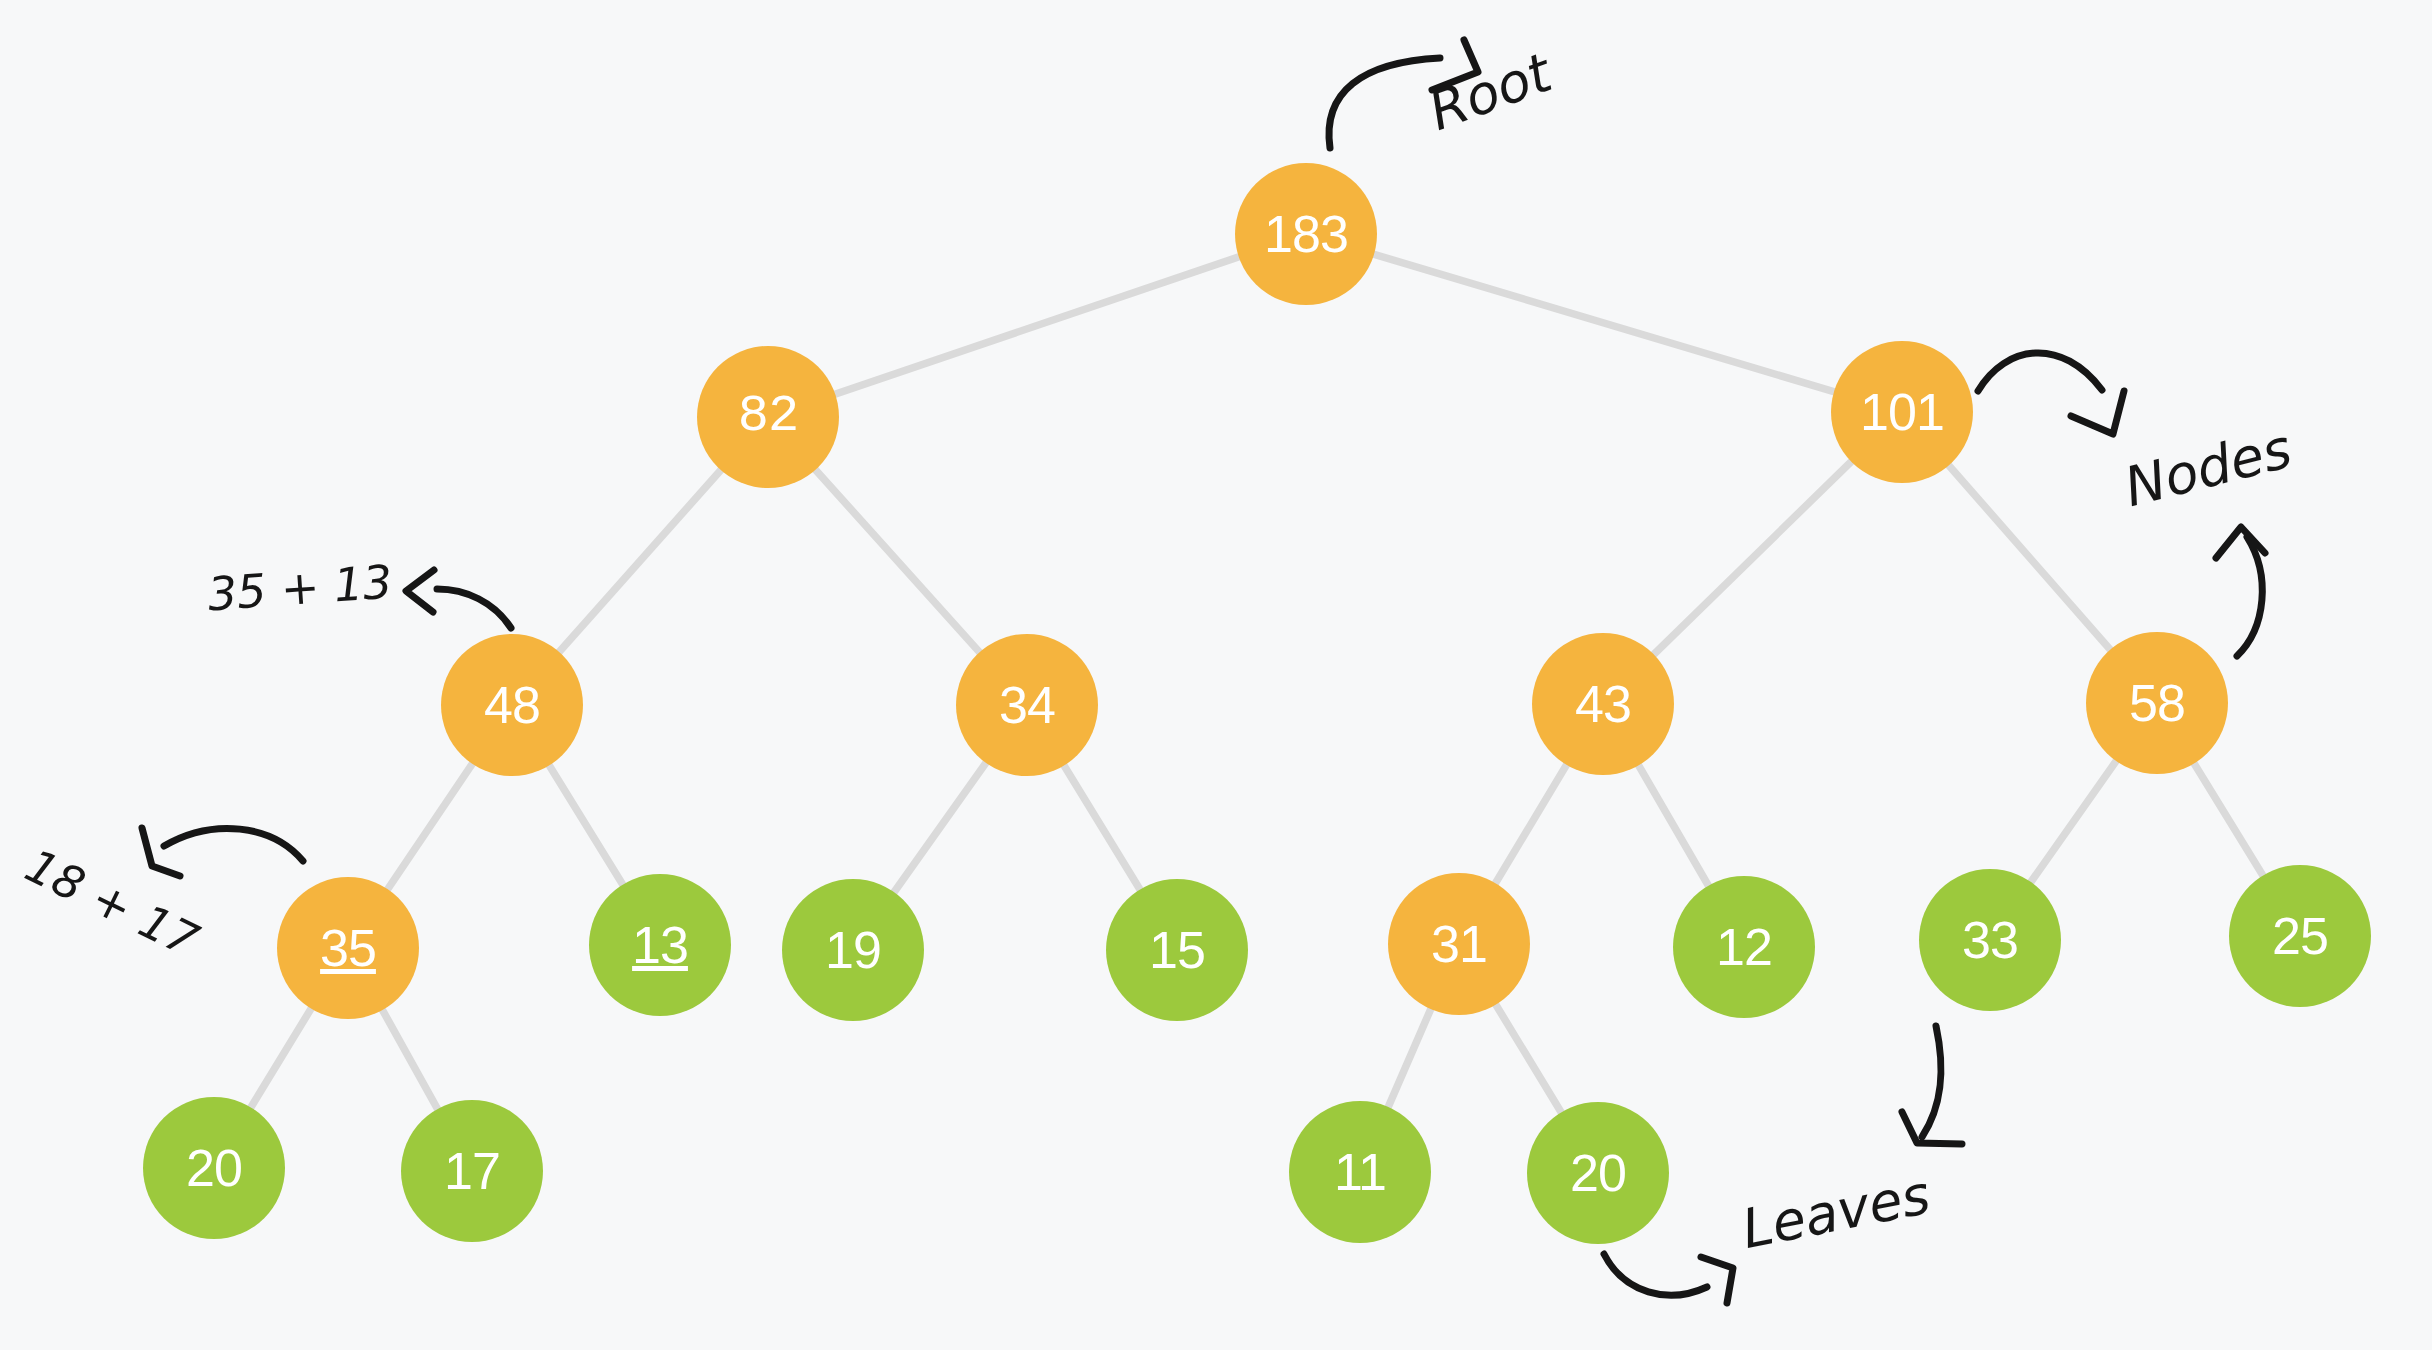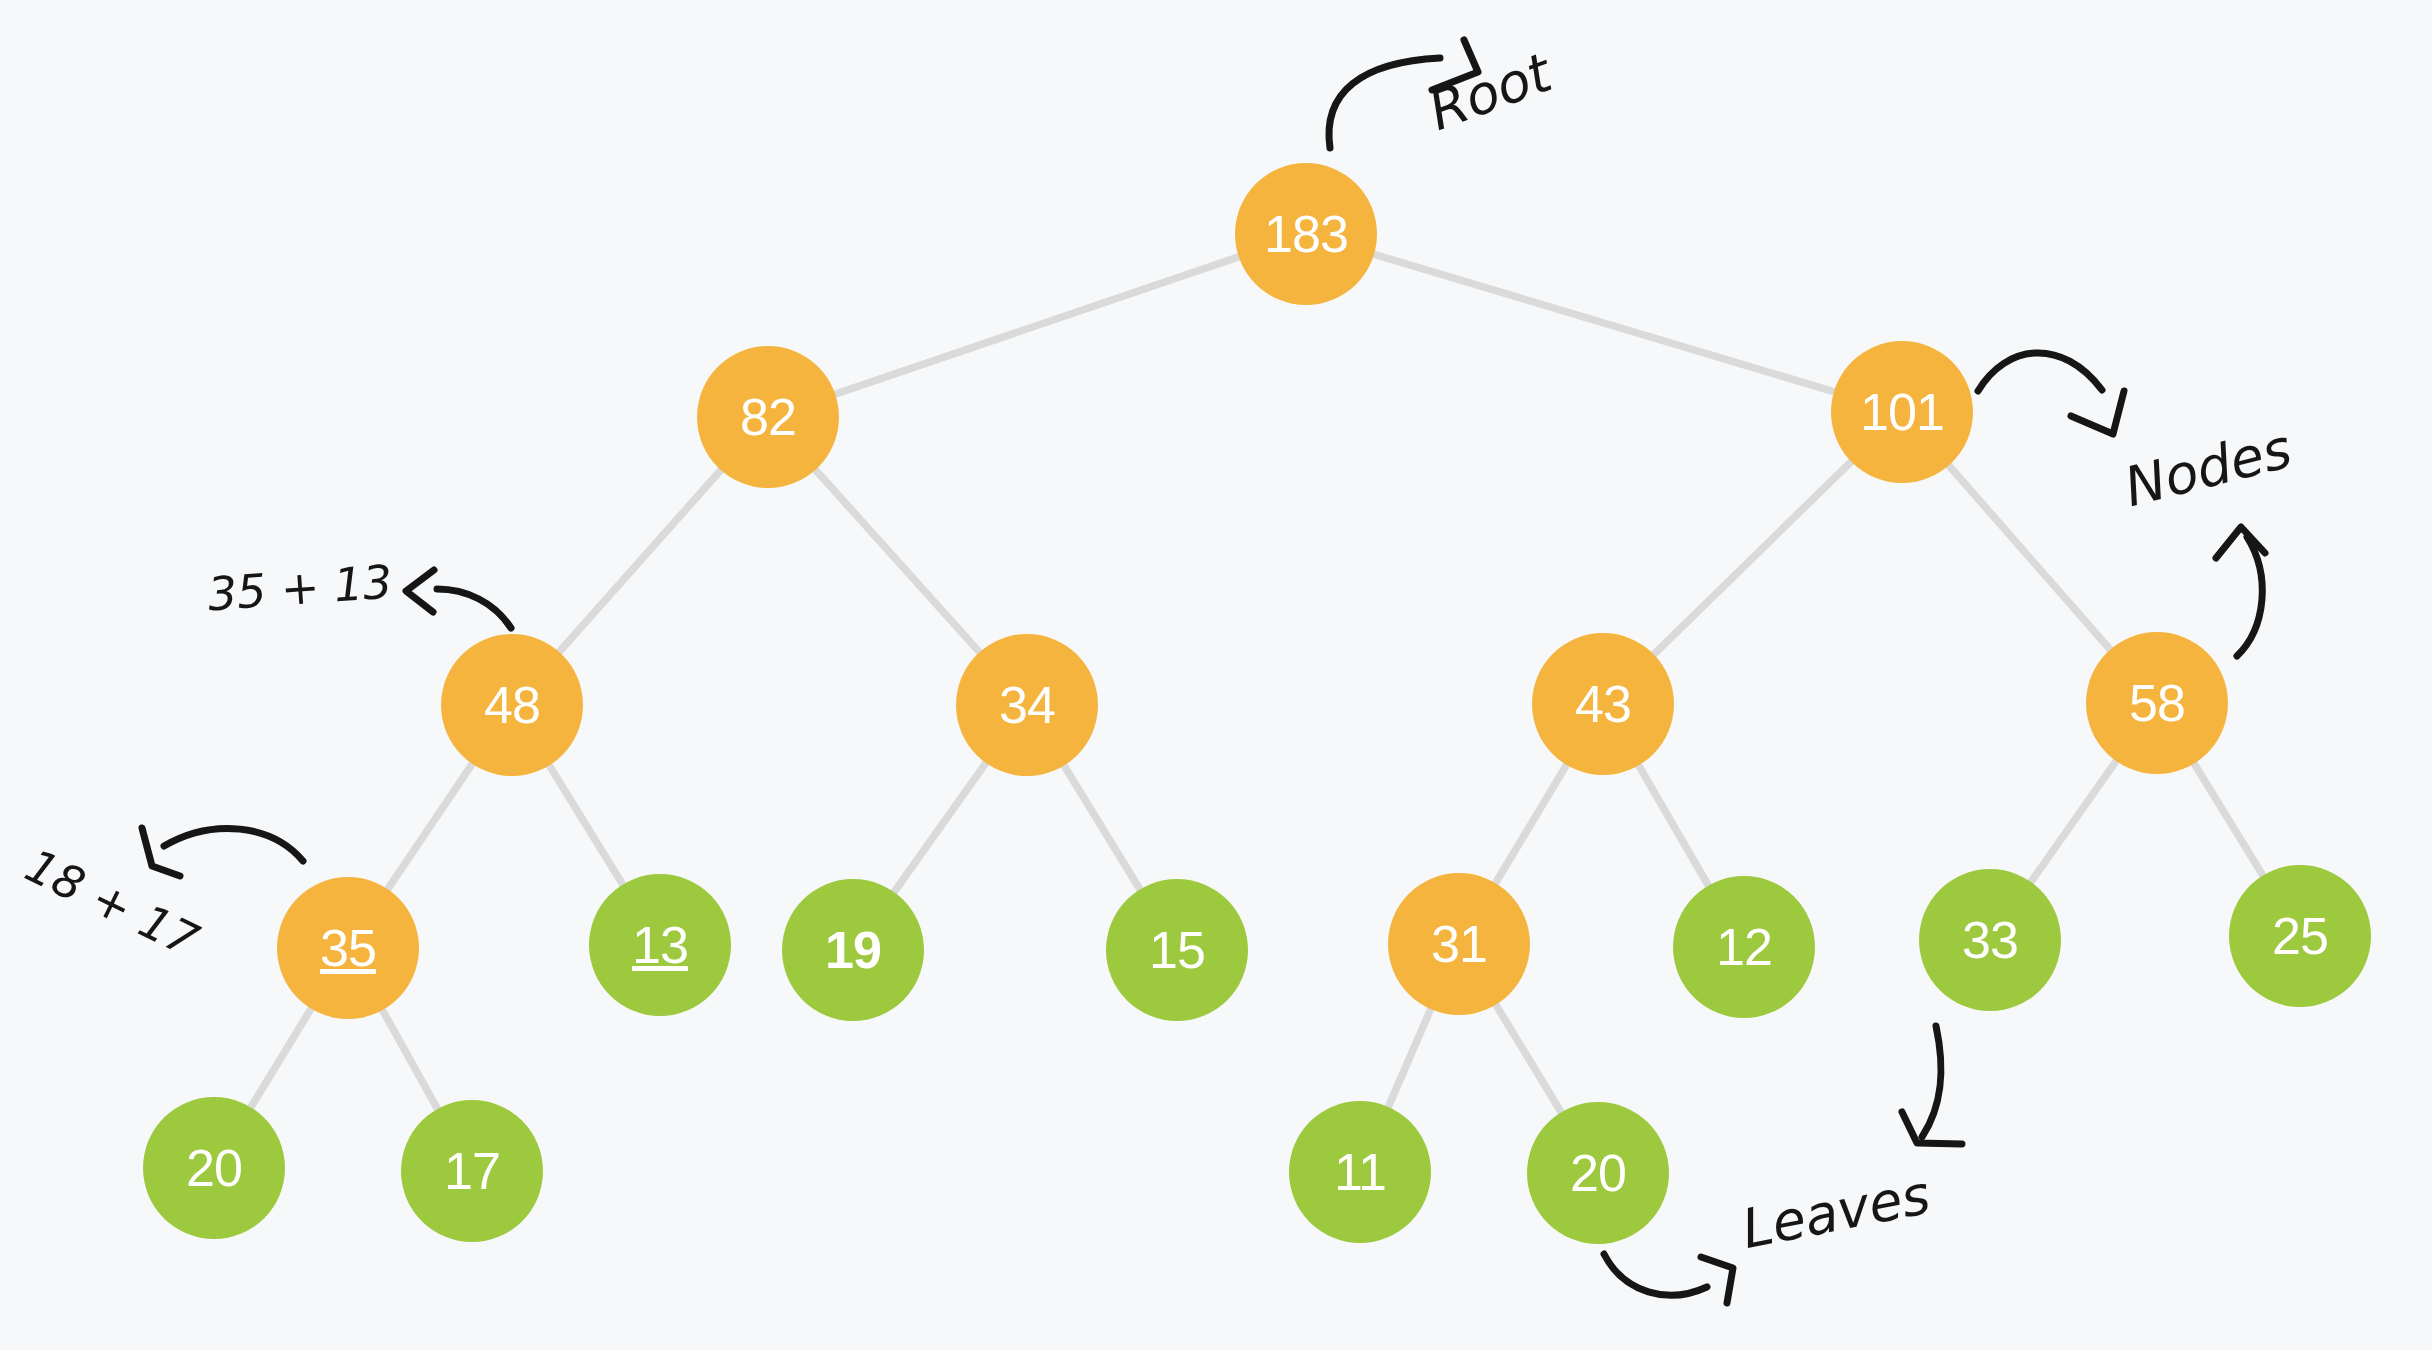--- a/index.html
+++ b/index.html
@@ -119,29 +119,29 @@
       <path class="sketch-arrow" d="M 1936 1026 C 1945 1068 1943 1105 1922 1137"></path>
       <path class="sketch-arrow" d="M 1902 1112 L 1917 1143 L 1962 1144"></path>
 
       <path class="sketch-arrow" d="M 1604 1254 C 1624 1293 1668 1305 1707 1287"></path>
       <path class="sketch-arrow" d="M 1701 1257 L 1733 1268 L 1727 1303"></path>
     </g>
   </svg>
 
   <div id="nodes-layer">
       <div class="node internal" style="left: 1235px; top: 163px;">183</div>
-      <div class="node internal" style="left: 697px; top: 346px;">82</div>
+      <div class="node internal" style="left: 697px; top: 346px; font-family: Liberation Mono, monospace;">82</div>
       <div class="node internal" style="left: 1831px; top: 341px;">101</div>
       <div class="node internal" style="left: 441px; top: 634px;">48</div>
       <div class="node internal" style="left: 956px; top: 634px;">34</div>
       <div class="node internal" style="left: 1532px; top: 633px;">43</div>
       <div class="node internal" style="left: 2086px; top: 632px;">58</div>
       <div class="node internal" style="left: 277px; top: 877px; text-decoration: underline;">35</div>
       <div class="node leaf" style="left: 589px; top: 874px; text-decoration: underline;">13</div>
-      <div class="node leaf" style="left: 782px; top: 879px; font-weight: bold;">19</div>
+      <div class="node leaf" style="left: 782px; top: 879px;">19</div>
       <div class="node leaf" style="left: 1106px; top: 879px;">15</div>
       <div class="node internal" style="left: 1388px; top: 873px;">31</div>
       <div class="node leaf" style="left: 1673px; top: 876px;">12</div>
       <div class="node leaf" style="left: 1919px; top: 869px;">33</div>
       <div class="node leaf" style="left: 2229px; top: 865px;">25</div>
       <div class="node leaf" style="left: 143px; top: 1097px;">20</div>
       <div class="node leaf" style="left: 401px; top: 1100px;">17</div>
       <div class="node leaf" style="left: 1289px; top: 1101px;">11</div>
       <div class="node leaf" style="left: 1527px; top: 1102px;">20</div>
     </div>

